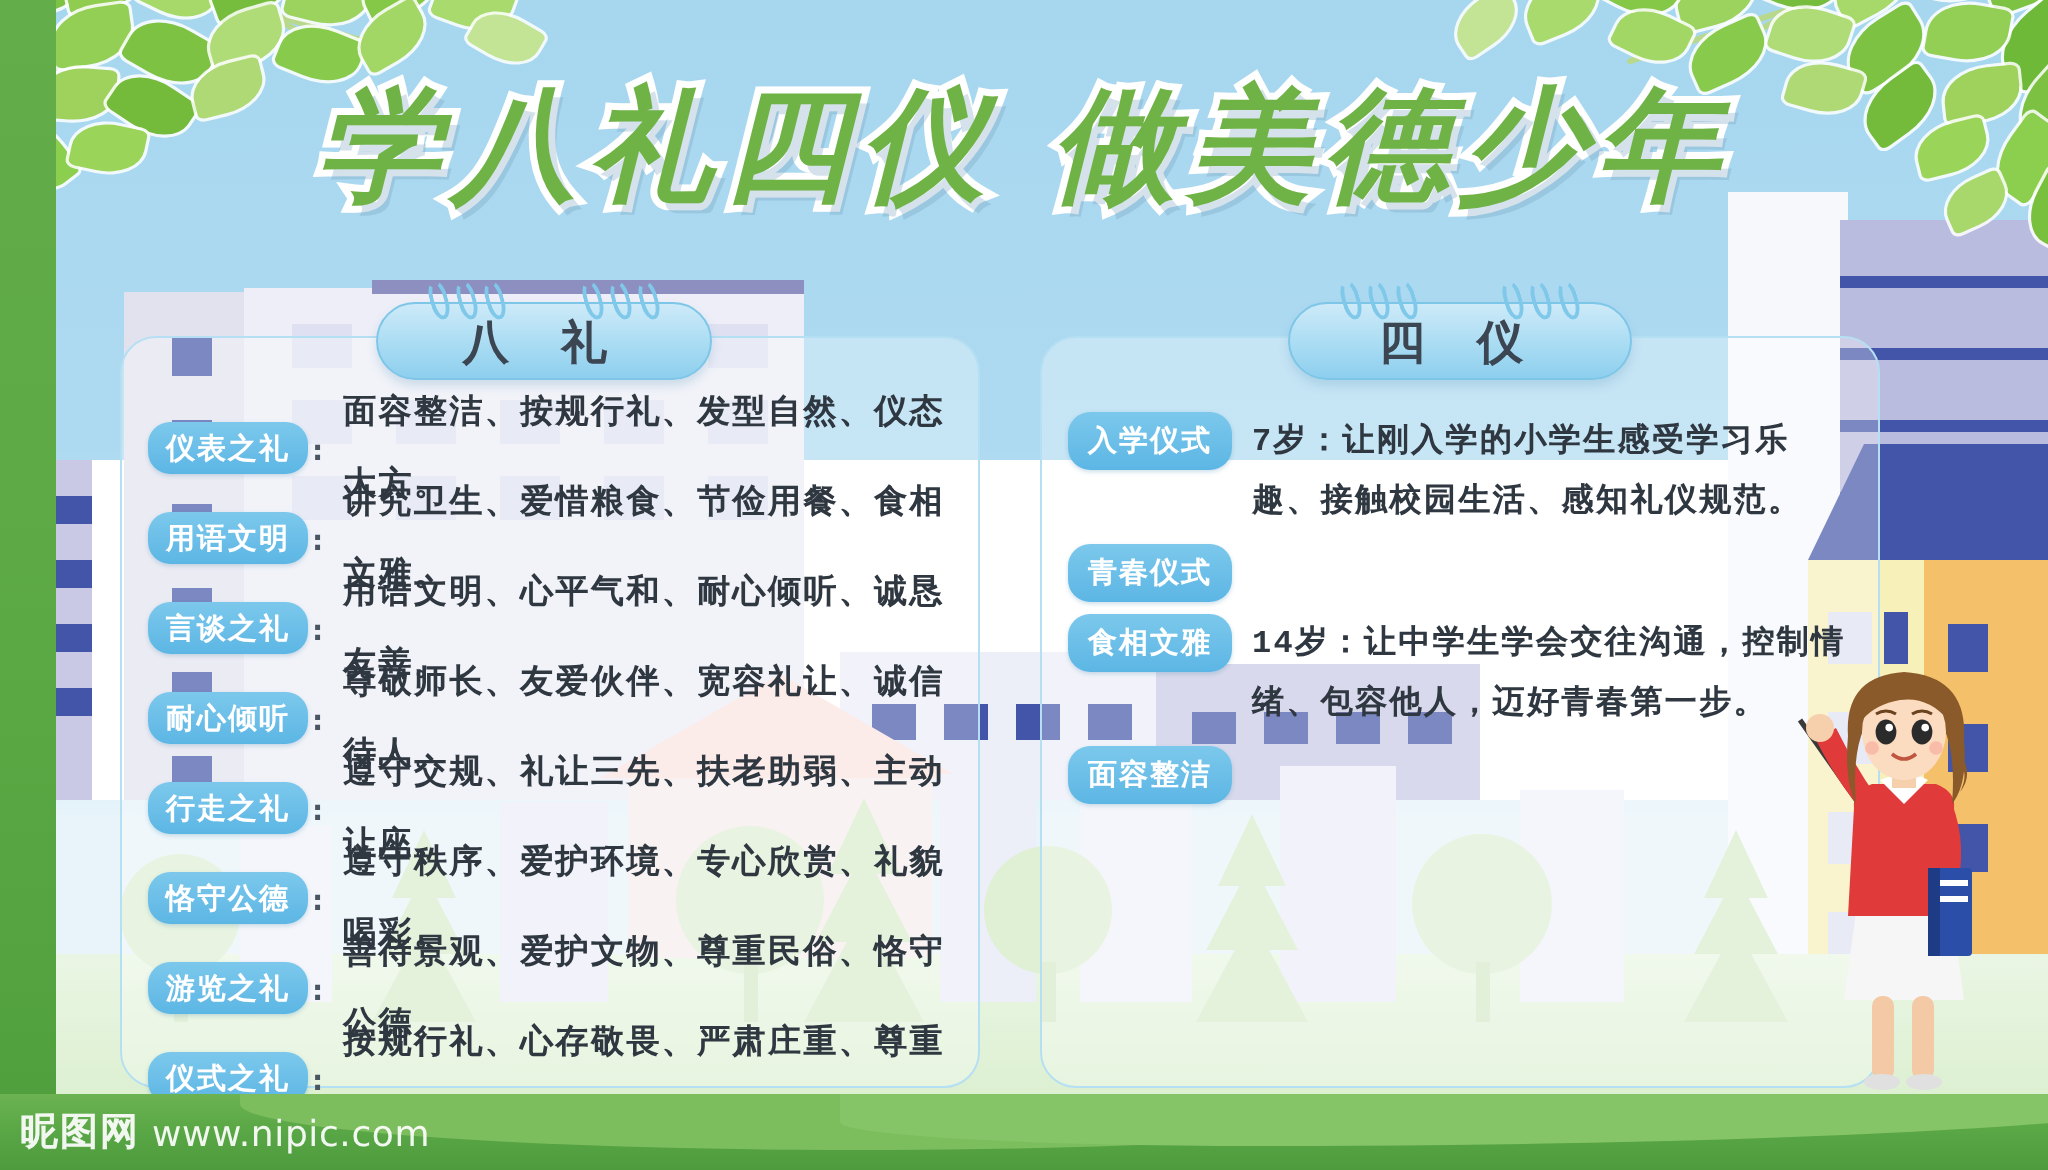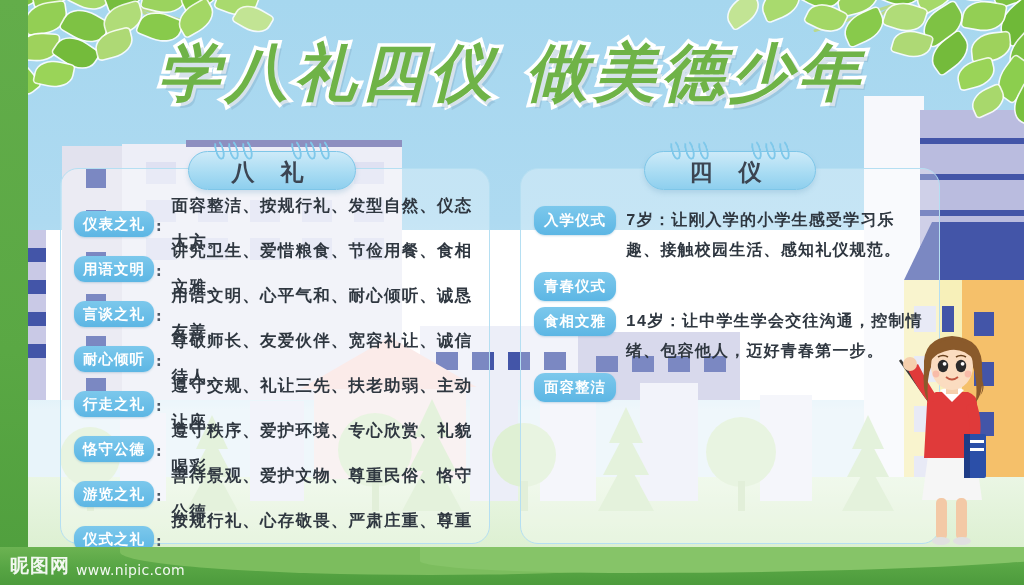--- a/index.html
+++ b/index.html
@@ -170,21 +170,21 @@
   .teacher { position:absolute; right:12px; bottom:40px; width:120px; height:215px; z-index:34; }
 
   
   .wm-left {
     position:absolute; left:10px; bottom:6px; z-index:45;
     display:flex; align-items:flex-end; gap:6px;
     color:#ffffff; opacity:.92;
   }
   .wm-logo { font-size:19px; font-weight:700; letter-spacing:1px;
              font-family:"DejaVu Sans","Liberation Sans",sans-serif; }
-  .wm-url  { font-size:14px; letter-spacing:.3px; padding-bottom:1px; }
+  .wm-url  { font-size:18px; letter-spacing:.3px; padding-bottom:1px; }
   .wm-right {
     position:absolute; right:8px; bottom:13px; z-index:45;
     font-size:11.5px; color:#e8f3e0; opacity:.85; letter-spacing:.2px;
   }
 </style>
 </head>
 <body>
 
 <div id="poster">
 

